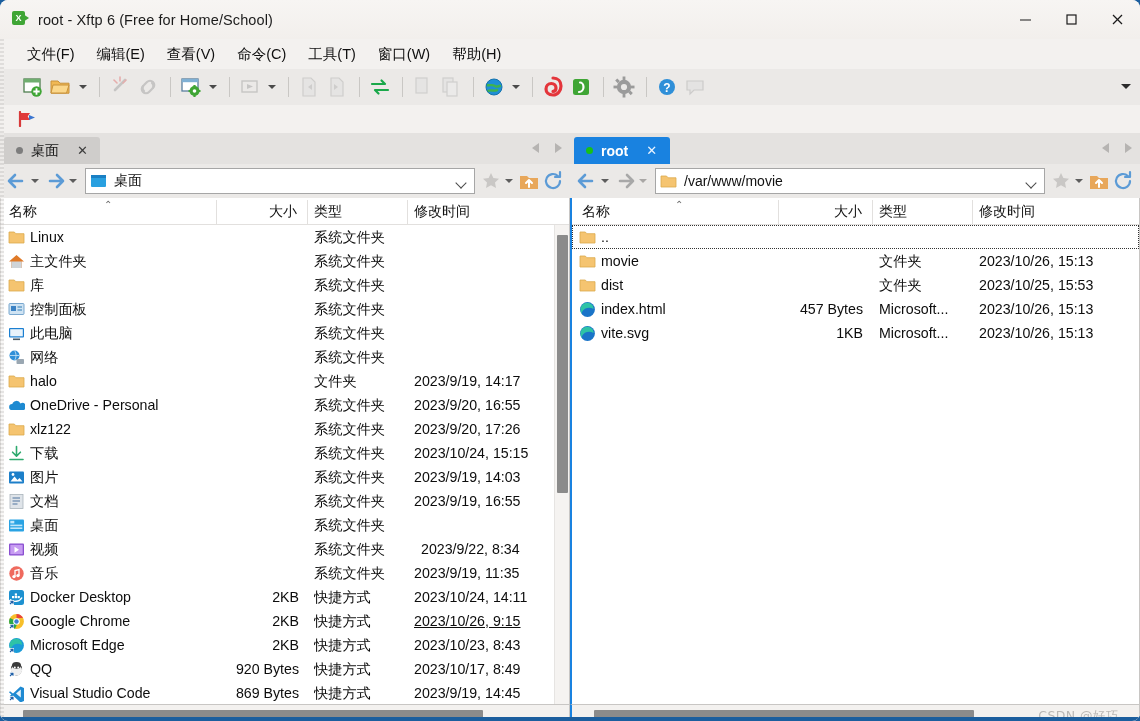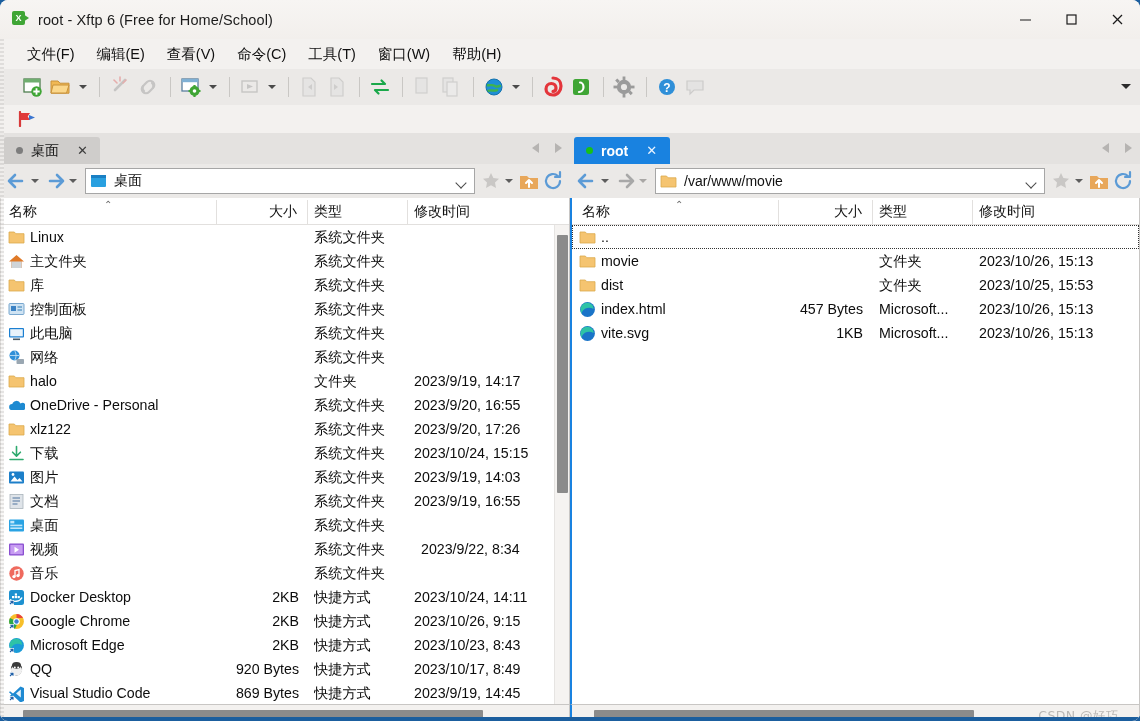--- a/index.html
+++ b/index.html
@@ -684,20 +684,21 @@
               <span class="ic"><svg width="17" height="17" viewBox="0 0 17 17">
                   <circle cx="8.5" cy="8.5" r="7.2" fill="#ef6a5e"></circle>
                   <path d="M7 11.5V5.5l4-1v6" fill="none" stroke="#fff" stroke-width="1.3"></path>
                   <circle cx="6" cy="11.6" r="1.7" fill="#fff"></circle>
                   <circle cx="10" cy="10.6" r="1.7" fill="#fff"></circle>
                 </svg></span>
               <span>音乐</span>
             </div>
             <div class="csize" style="left: 215px; width: 88px; padding-right: 5px;"></div>
             <div class="ctype" style="left: 313px; width: 95px;">系统文件夹</div>
+            <div class="cmod" style="left: 413px; width: 138px;">2023/9/19, 11:35</div>
           </div>
           <div class="row">
             <div class="cname">
               <span class="ic"><svg width="17" height="17" viewBox="0 0 17 17">
                   <rect x="1" y="1" width="15" height="15" rx="2.5" fill="#1d91d0"></rect>
                   <g fill="#fff">
                     <rect x="4" y="7" width="2.2" height="2.2"></rect>
                     <rect x="6.8" y="7" width="2.2" height="2.2"></rect>
                     <rect x="9.6" y="7" width="2.2" height="2.2"></rect>
                     <rect x="6.8" y="4.4" width="2.2" height="2.2"></rect>
@@ -720,21 +721,21 @@
                   <path d="M2 5A7.4 7.4 0 0 0 7 15.7L10 9z" fill="#2aa84a"></path>
                   <circle cx="8.5" cy="8.5" r="3.3" fill="#fff"></circle>
                   <circle cx="8.5" cy="8.5" r="2.2" fill="#3b7fd4"></circle>
                   <path d="M1 11h5v5H1z" fill="#fff" opacity=".92"></path>
                   <path d="M2 15l3-3M2.3 12.2H5v2.6" fill="none" stroke="#2060a8" stroke-width="1.1"></path>
                 </svg></span>
               <span>Google Chrome</span>
             </div>
             <div class="csize" style="left: 215px; width: 88px; padding-right: 5px;">2KB</div>
             <div class="ctype" style="left: 313px; width: 95px;">快捷方式</div>
-            <div class="cmod" style="left: 413px; width: 138px;">2023/10/26, 9:15</div>
+            <div class="cmod" style="left: 413px; width: 138px; text-decoration: underline;">2023/10/26, 9:15</div>
           </div>
           <div class="row">
             <div class="cname">
               <span class="ic"><svg width="17" height="17" viewBox="0 0 17 17">
                   <circle cx="8.5" cy="8.5" r="7.4" fill="#1a9bd7"></circle>
                   <path d="M3 11c2-4 7-5.5 11-3 .3-4-3-6.5-6.3-6.2C4.2 2.2 1.6 5 1.6 8.3c0 2 .6 3.7 1.4 4.7z" fill="#2ec3a6"></path>
                   <path d="M1 11h5v5H1z" fill="#fff" opacity=".92"></path>
                   <path d="M2 15l3-3M2.3 12.2H5v2.6" fill="none" stroke="#2060a8" stroke-width="1.1"></path>
                 </svg></span>
               <span>Microsoft Edge</span>

